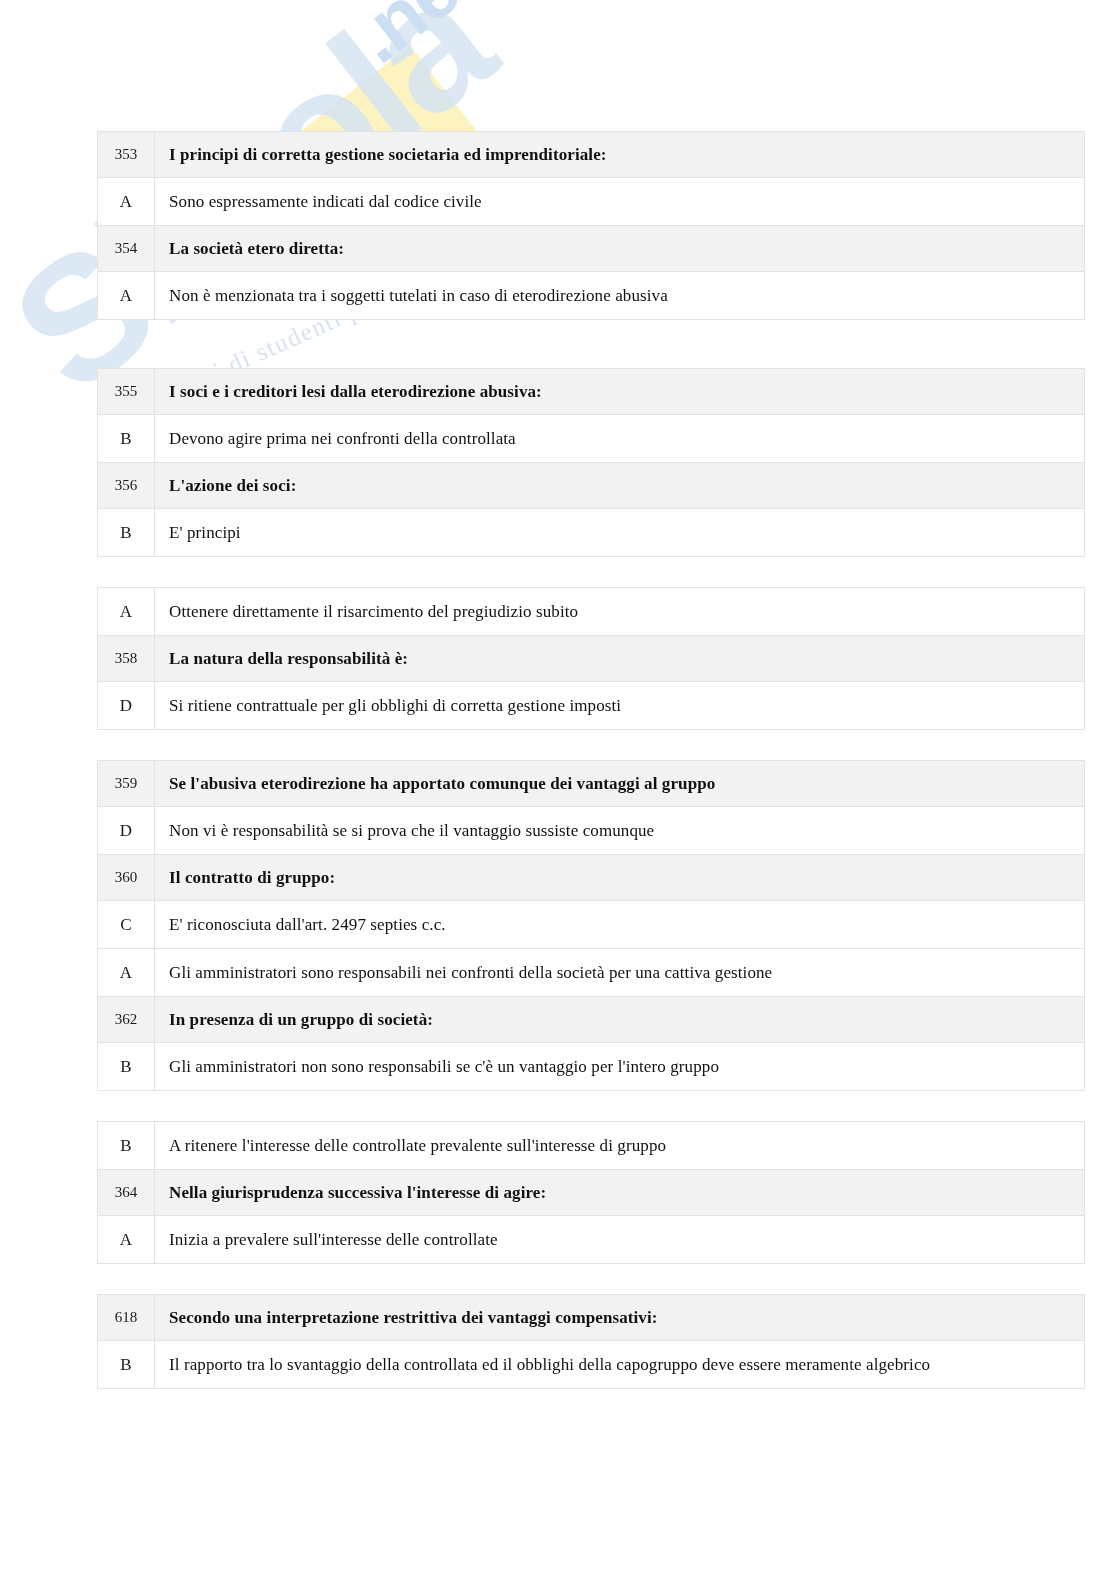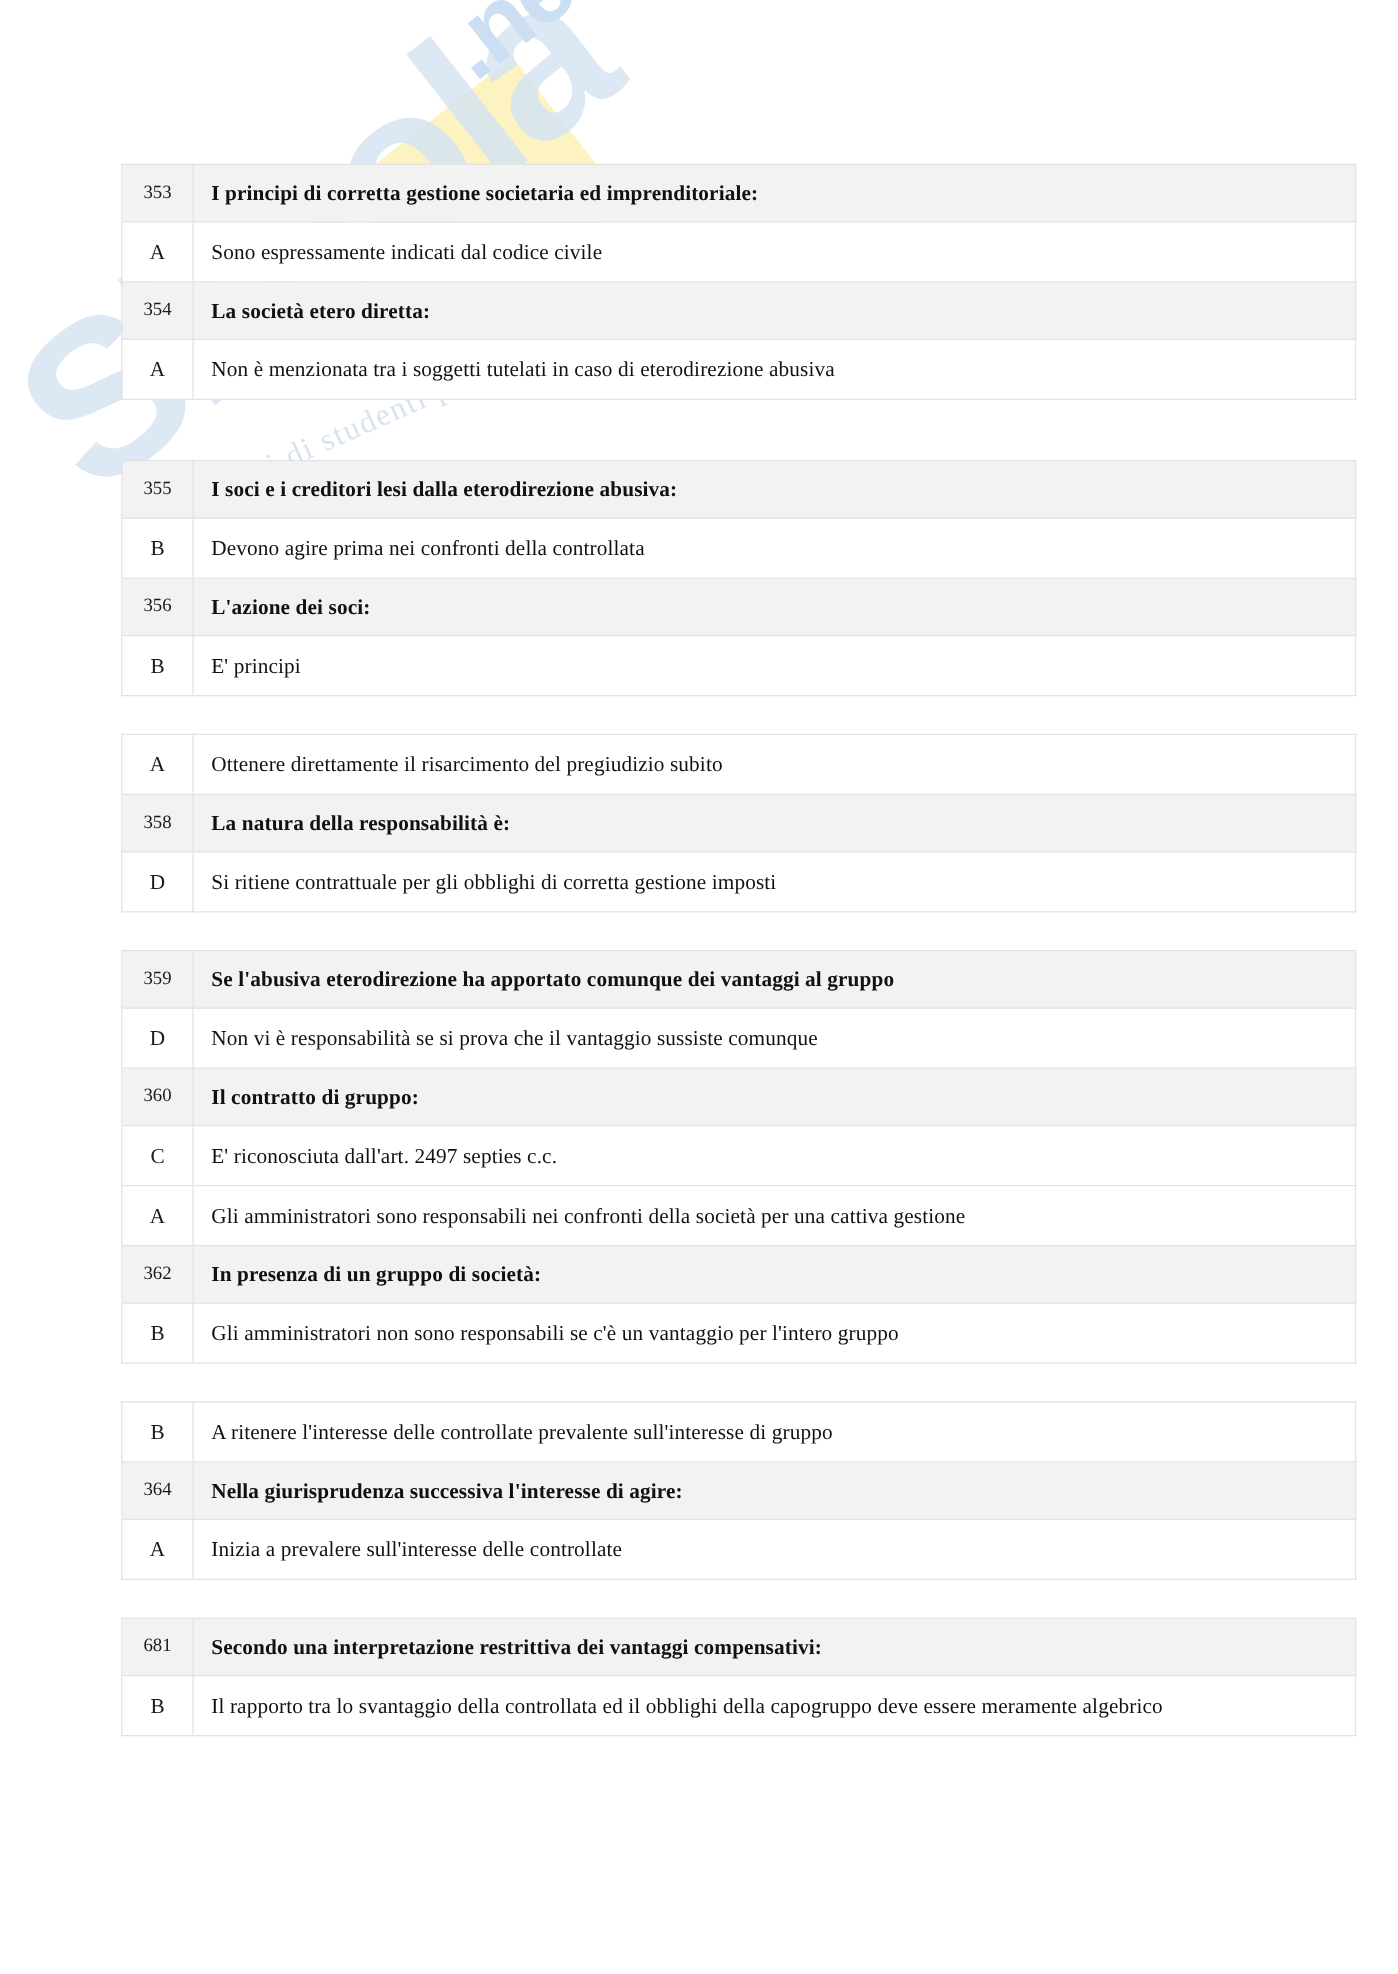--- a/index.html
+++ b/index.html
@@ -214,21 +214,21 @@
           </tr>
           <tr class="answer">
             <td class="label">A</td>
             <td class="body">Inizia a prevalere sull'interesse delle controllate</td>
           </tr>
         </tbody>
       </table>
       <table class="qblock">
         <tbody>
           <tr class="question">
-            <td class="label">681</td>
+            <td class="label">618</td>
             <td class="body">Secondo una interpretazione restrittiva dei vantaggi compensativi:</td>
           </tr>
           <tr class="answer">
             <td class="label">B</td>
             <td class="body">Il rapporto tra lo svantaggio della controllata ed il obblighi della capogruppo deve essere meramente algebrico</td>
           </tr>
         </tbody>
       </table>
     </div>
 

